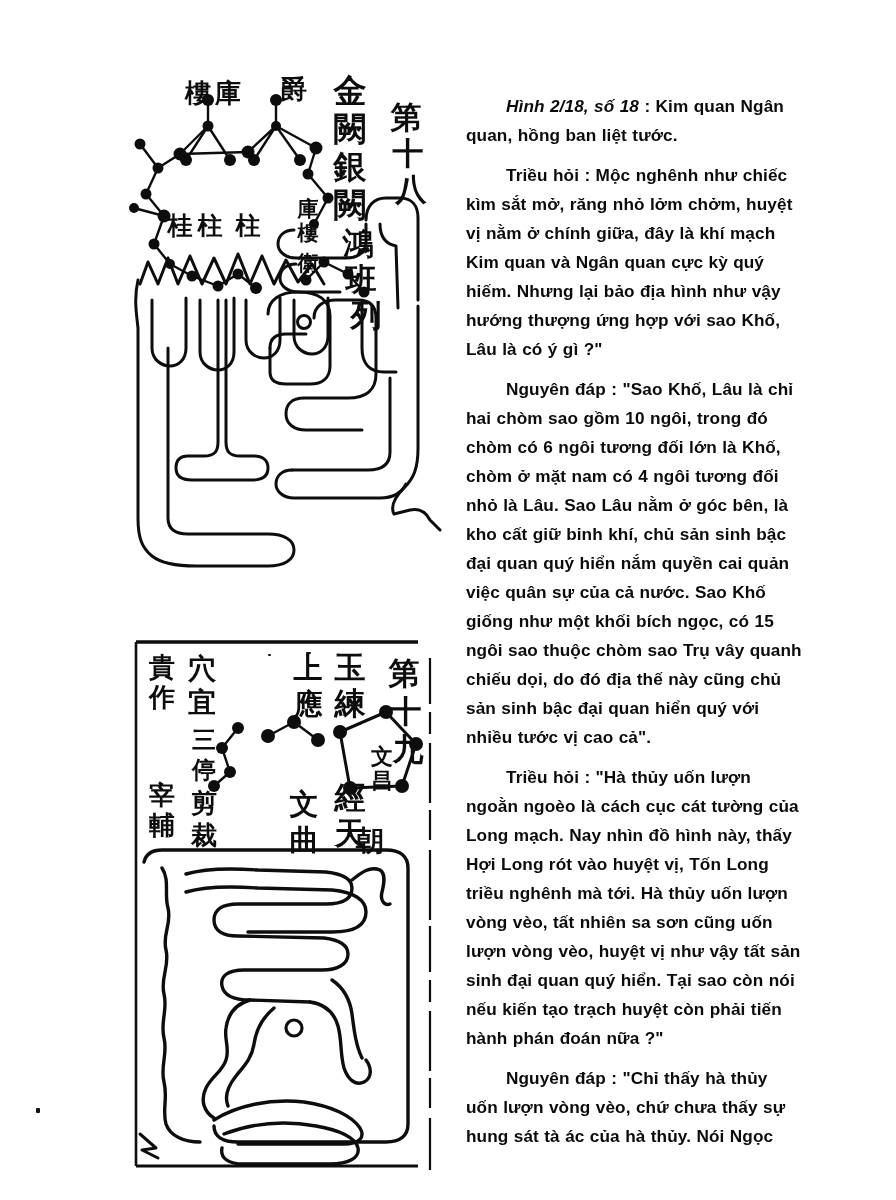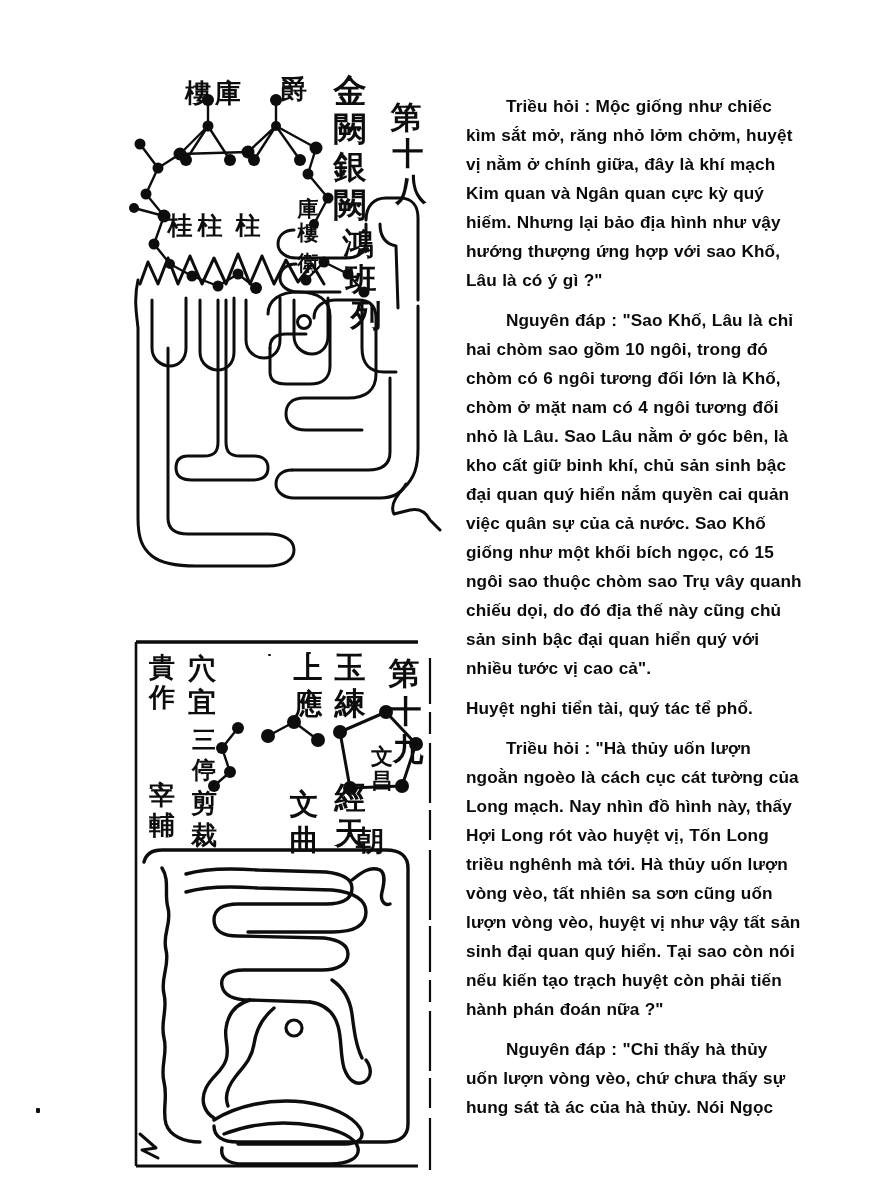--- a/index.html
+++ b/index.html
@@ -311,27 +311,29 @@
           <text x="264" y="128" font-size="22">文</text>
           <text x="264" y="152" font-size="22">昌</text>
           <text x="252" y="214" font-size="28">朝</text>
         </g>
       </svg>
     </div>
   </div>
 
   <div class="text-col">
 
-
-    <p class="para">Triều hỏi : Mộc giống như chiếc kìm sắt mở, răng nhỏ lởm chởm, huyệt vị nằm ở chính giữa, đây là khí mạch Kim quan và Ngân quan cực kỳ quý hiếm. Nhưng lại bảo địa hình như vậy hướng thượng ứng hợp với sao Khố, Lâu là có ý gì ?"</p>
+    <p class="para">
+      <span class="lead">Hình 2/18, số 18</span><span> : Kim quan Ngân quan, hồng ban liệt tước.</span>
+    </p>
+
+    <p class="para">Triều hỏi : Mộc nghênh như chiếc kìm sắt mở, răng nhỏ lởm chởm, huyệt vị nằm ở chính giữa, đây là khí mạch Kim quan và Ngân quan cực kỳ quý hiếm. Nhưng lại bảo địa hình như vậy hướng thượng ứng hợp với sao Khố, Lâu là có ý gì ?"</p>
 
     <p class="para">Nguyên đáp : "Sao Khố, Lâu là chỉ hai chòm sao gồm 10 ngôi, trong đó chòm có 6 ngôi tương đối lớn là Khố, chòm ở mặt nam có 4 ngôi tương đối nhỏ là Lâu. Sao Lâu nằm ở góc bên, là kho cất giữ binh khí, chủ sản sinh bậc đại quan quý hiển nắm quyền cai quản việc quân sự của cả nước. Sao Khố giống như một khối bích ngọc, có 15 ngôi sao thuộc chòm sao Trụ vây quanh chiếu dọi, do đó địa thế này cũng chủ sản sinh bậc đại quan hiển quý với nhiều tước vị cao cả".</p>
 
 
-    <p class="para noindent">Huyệt nghi tiển tài, quý tác tể phổ.</p>
 
     <p class="para">Triều hỏi : "Hà thủy uốn lượn ngoằn ngoèo là cách cục cát tường của Long mạch. Nay nhìn đồ hình này, thấy Hợi Long rót vào huyệt vị, Tốn Long triều nghênh mà tới. Hà thủy uốn lượn vòng vèo, tất nhiên sa sơn cũng uốn lượn vòng vèo, huyệt vị như vậy tất sản sinh đại quan quý hiển. Tại sao còn nói nếu kiến tạo trạch huyệt còn phải tiến hành phán đoán nữa ?"</p>
 
     <p class="para">Nguyên đáp : "Chỉ thấy hà thủy uốn lượn vòng vèo, chứ chưa thấy sự hung sát tà ác của hà thủy. Nói Ngọc</p>
   </div>
 
   <div class="speckle" style="left:36px; top:1108px; width:4px; height:5px;"></div>
   <div class="speckle" style="left:268px; top:654px; width:3px; height:2px;"></div>
   <div class="speckle" style="left:306px; top:652px; width:5px; height:2px;"></div>
 

